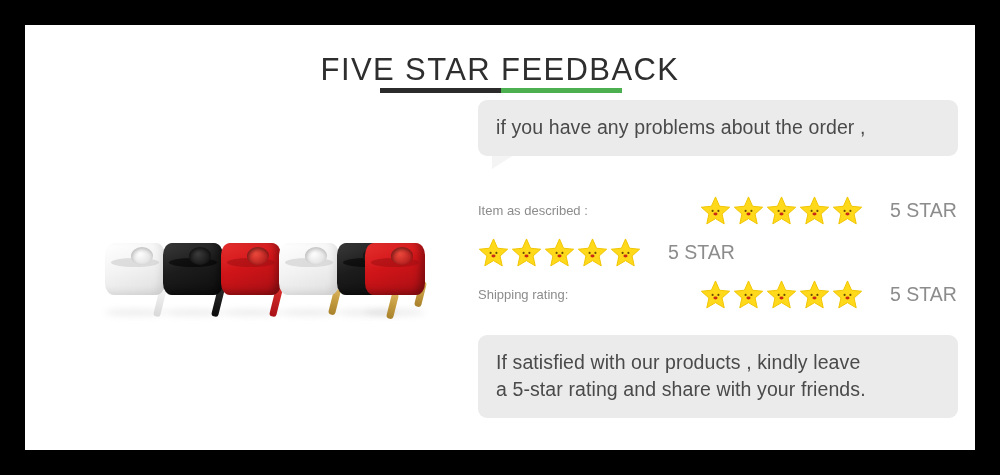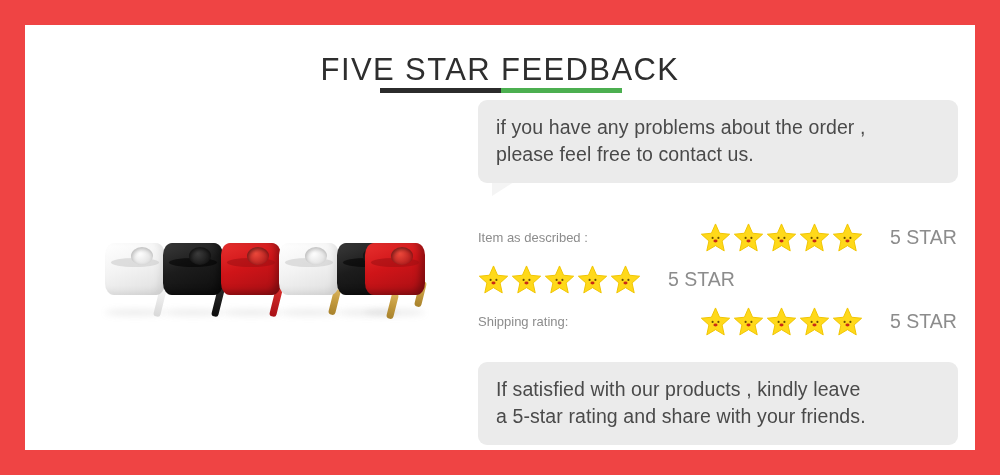--- a/index.html
+++ b/index.html
@@ -10,21 +10,21 @@
     width: 1000px;
     height: 475px;
     background: #eaeaea;
     font-family: "Liberation Sans", sans-serif;
     overflow: hidden;
   }
   .page {
     position: relative;
     width: 1000px;
     height: 475px;
-    background: #ef4444;
+    background: #000000;
     box-sizing: border-box;
   }
   .panel {
     position: absolute;
     left: 25px;
     top: 25px;
     width: 950px;
     height: 425px;
     background: #ffffff;
     box-sizing: border-box;
@@ -272,21 +272,20 @@
         <div class="band"></div>
         <div class="coil"></div>
         <div class="hole"></div>
       </div>
     </div>
 
     <div class="rcol">
 
       <div class="bubble bubble-top">
         <span class="bubble-line">if you have any problems about the order ,</span>
-        <span class="bubble-line">please feel free to contact us.</span>
       </div>
 
       <div class="ratings">
 
         <div class="rating-row">
           <div class="rating-label">Item as described :</div>
           <div class="stars">
             <span class="star">
                 <svg viewBox="0 0 32 32">
                   <polygon points="16,2 20.2,11.6 30.6,12.6 22.8,19.6 25,29.8 16,24.4 7,29.8 9.2,19.6 1.4,12.6 11.8,11.6" fill="#ffd91a" stroke="#f0c400" stroke-width="1" stroke-linejoin="round"></polygon>

